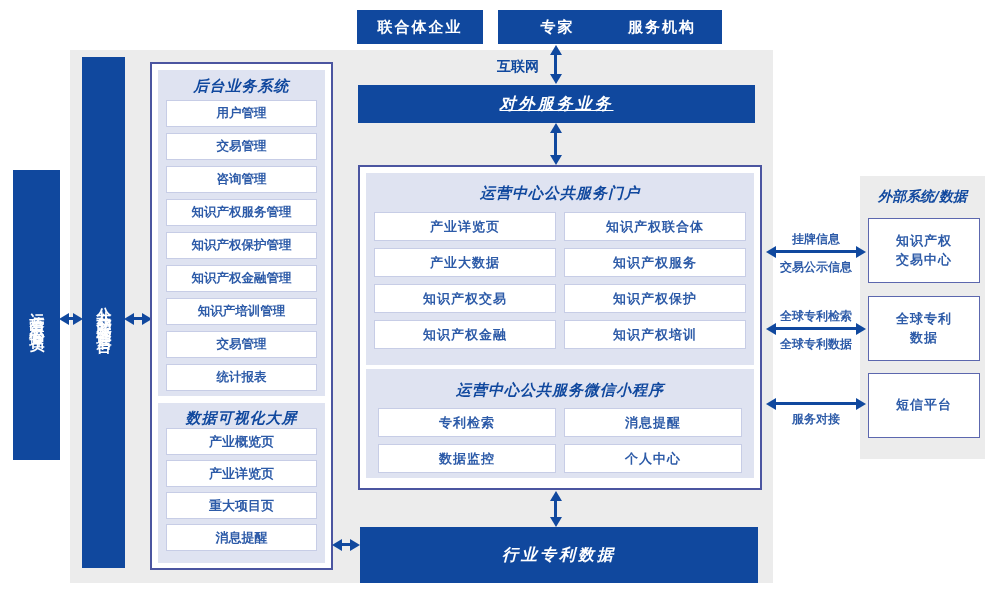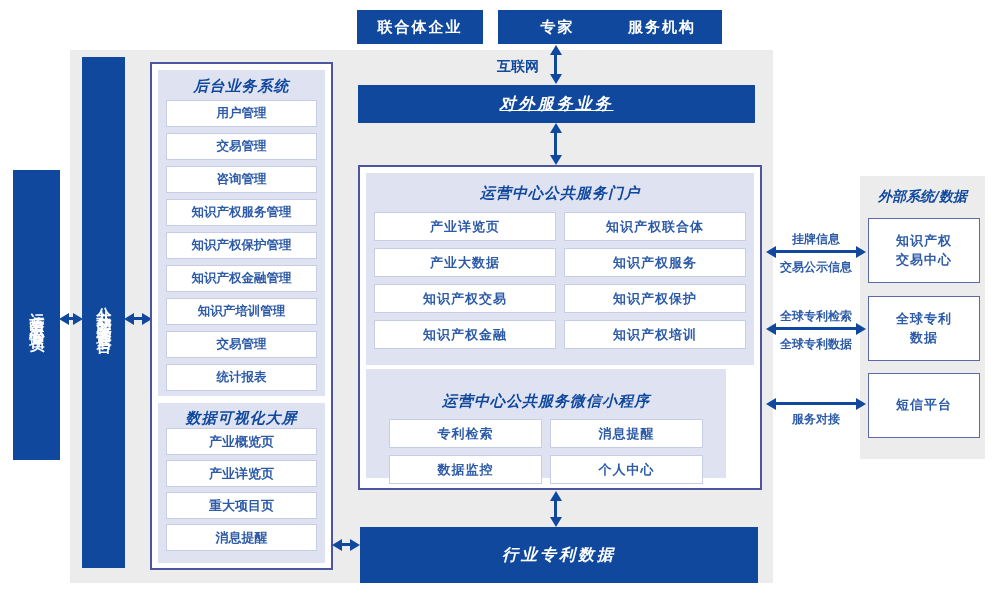--- a/index.html
+++ b/index.html
@@ -38,21 +38,21 @@
   .backend-sub .sub-title{margin-bottom:4px;}
   .backend-sub .col{gap:6px;}
   .backend-sub .item{height:27px;font-size:12.5px;}
   .dataviz-sub{left:158px;top:403px;width:167px;height:160px;padding:6px 8px 8px;}
   .dataviz-sub .sub-title{}
   .dataviz-sub .col{gap:5px;}
   .dataviz-sub .item{height:27px;font-size:13px;}
   .grid2{display:grid;grid-template-columns:1fr 1fr;gap:7px 8px;}
   .portal-sub{left:366px;top:173px;width:388px;height:192px;padding:11px 8px 8px;}
   .portal-sub .sub-title{margin-bottom:9px;}
-  .mini-sub{left:366px;top:369px;width:360px;height:109px;padding:23px;}
+  .mini-sub{left:366px;top:369px;width:388px;height:109px;padding:12px;}
   .mini-sub .sub-title{margin-bottom:8px;}
   .grid2 .item{height:29px;font-size:13px;letter-spacing:1px;}
   .ext-title{position:absolute;left:860px;top:188px;width:125px;text-align:center;color:var(--blue);font-weight:bold;font-style:italic;font-size:14px;}
   .ext-box{
     position:absolute;left:868px;width:112px;height:65px;background:#fff;
     border:1.5px solid var(--extbrd);box-sizing:border-box;color:var(--itext);
     display:flex;align-items:center;justify-content:center;text-align:center;
     font-weight:600;font-size:13px;line-height:1.45;white-space:pre-line;letter-spacing:1px;
   }
   .flow-label{position:absolute;left:761px;width:110px;text-align:center;color:var(--itext);font-size:12px;font-weight:600;}

